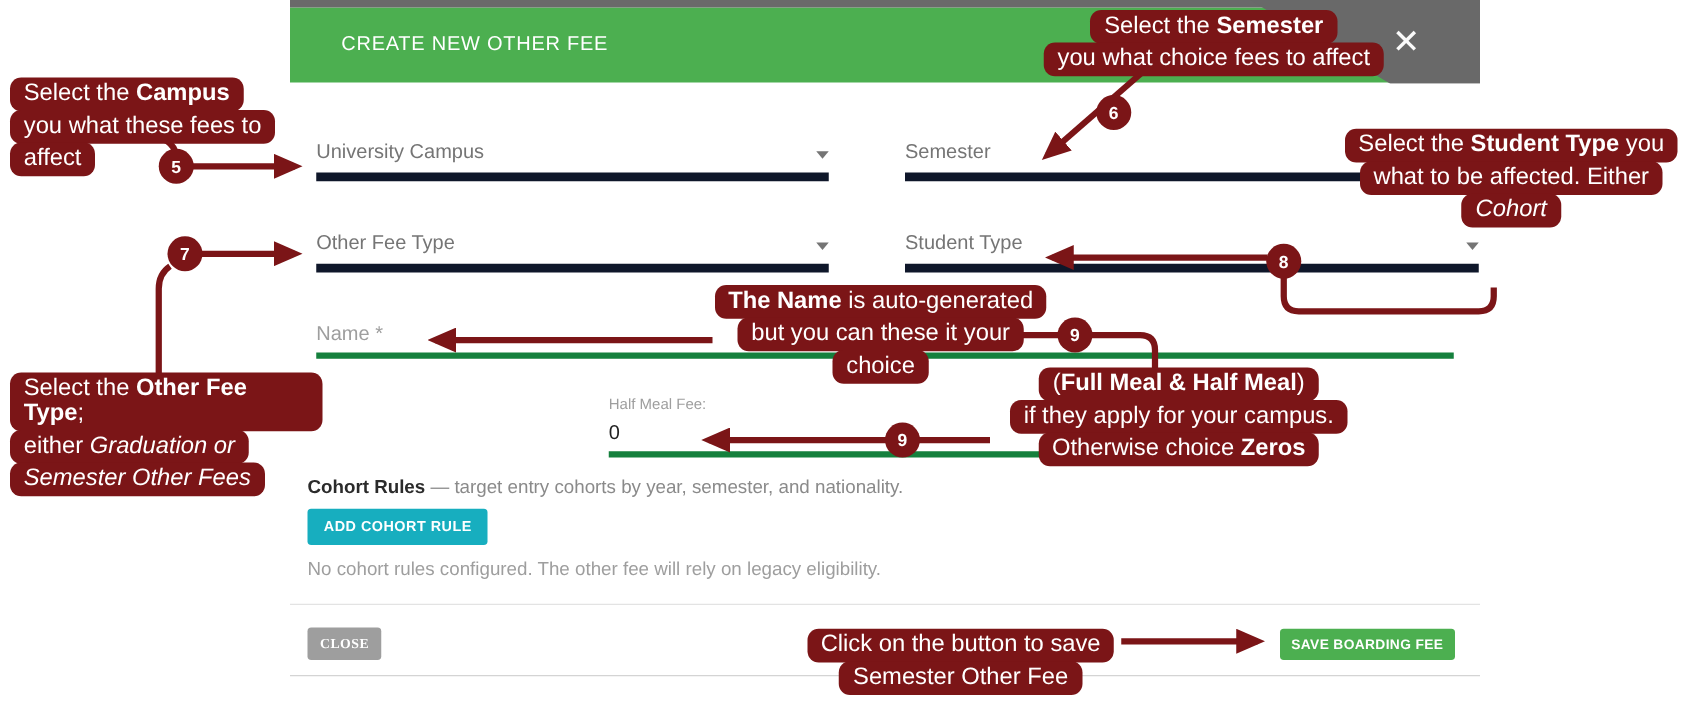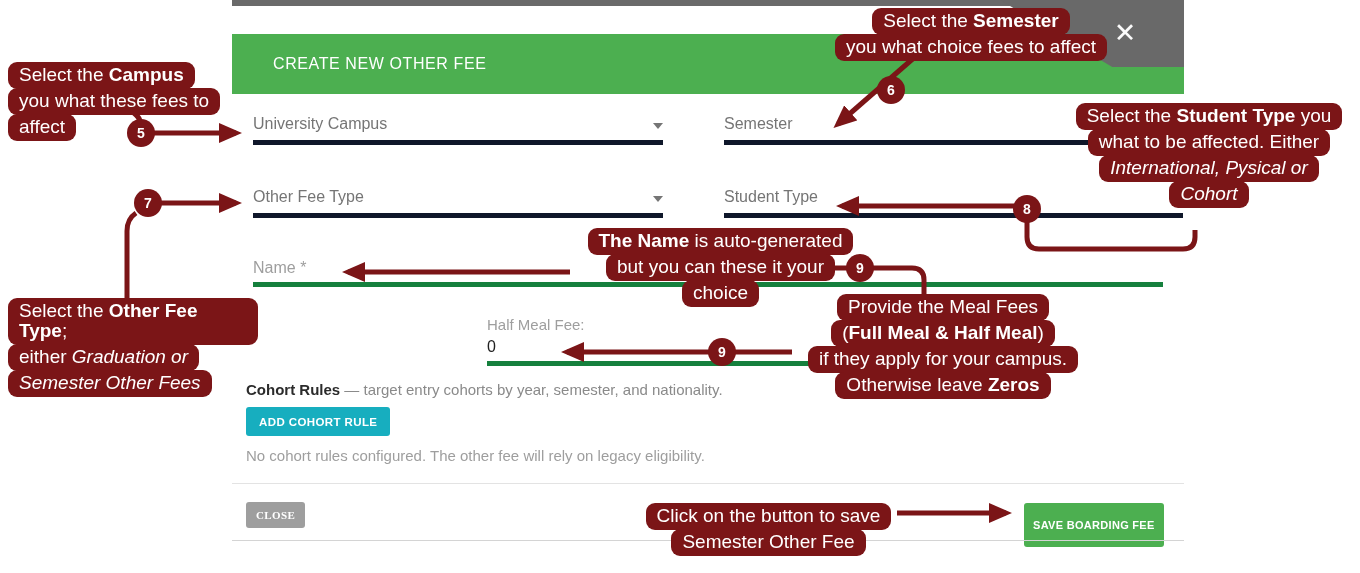--- a/index.html
+++ b/index.html
@@ -3,49 +3,49 @@
 <meta charset="utf-8">
 <style>
   *{margin:0;padding:0;box-sizing:border-box;}
   html,body{background:#ffffff;}
   body{font-family:"Liberation Sans",sans-serif;}
   #canvas{position:relative;width:1360px;height:573px;background:#fff;overflow:hidden;}
   .abs{position:absolute;}
 
   
   #topstrip{left:232px;top:0;width:952px;height:6px;background:#6a6a6a;z-index:2;}
-  #header{left:232px;top:6px;width:952px;height:60px;background:#4caf50;z-index:1;display:flex;align-items:center;margin-top:28px;}
+  #header{left:232px;top:6px;width:952px;height:60px;background:#4caf50;z-index:1;display:flex;align-items:center;}
   #dialog-title{color:#fff;font-size:16px;font-weight:500;letter-spacing:.6px;margin-left:41px;}
   #graypanel{left:1000px;top:0;width:184px;height:67px;background:#696969;z-index:3;
              clip-path:polygon(0 0,100% 0,100% 100%,61% 100%);}
   #closex{left:1106px;top:14px;z-index:4;background:transparent;border:none;color:#fafafa;
           font-size:27px;line-height:38px;width:38px;height:38px;cursor:pointer;font-family:"Liberation Sans",sans-serif;}
 
   
-  .select{height:34px;border-bottom:5px solid #0f172a;display:flex;align-items:flex-end;
+  .select{height:34px;border-bottom:7px solid #0f172a;display:flex;align-items:flex-end;
           justify-content:space-between;color:#757575;font-size:16px;padding-bottom:7px;z-index:1;}
   .caret{width:0;height:0;border-left:5px solid transparent;border-right:5px solid transparent;
          border-top:6px solid #757575;margin-bottom:4px;}
-  .tinylabel{font-size:15px;color:#9e9e9e;z-index:1;}
+  .tinylabel{font-size:12px;color:#9e9e9e;z-index:1;}
   .tinput{border:none;border-bottom:5px solid #15803d;background:transparent;outline:none;
           font-size:16px;color:#212121;height:34px;font-family:"Liberation Sans",sans-serif;z-index:1;}
   .tinput::placeholder{color:#9e9e9e;}
 
   
   #cohort-line{left:246px;top:381px;font-size:15px;color:#8a8a8a;z-index:1;}
   #cohort-line b{color:#2b2b2b;font-weight:700;}
   #add-cohort{left:246px;top:407px;height:29px;padding:0 13px;background:#17aebf;border:none;border-radius:3px;
               color:#fff;font-size:11.5px;font-weight:700;letter-spacing:.4px;cursor:pointer;z-index:1;font-family:"Liberation Sans",sans-serif;}
   #cohort-note{left:246px;top:447px;font-size:15px;color:#9e9e9e;z-index:1;}
 
   
   .divider{left:232px;width:952px;height:1px;background:#e3e3e3;z-index:1;}
   #close-btn{left:246px;top:502px;height:26px;padding:0 10px;background:#9e9e9e;border:none;border-radius:3px;
              color:#fff;font-size:11px;font-weight:700;letter-spacing:.4px;cursor:pointer;z-index:1;font-family:Liberation Serif, serif;}
-  #save-btn{left:1024px;top:503px;height:44px;padding:0 9px;background:#4caf50;border:none;border-radius:3px;
+  #save-btn{left:1024px;top:503px;height:25px;padding:0 9px;background:#4caf50;border:none;border-radius:3px;
             color:#fff;font-size:11px;font-weight:700;letter-spacing:.3px;cursor:pointer;z-index:1;font-family:"Liberation Sans",sans-serif;}
 
   
   .callout{position:absolute;z-index:11;font-size:19px;line-height:20px;color:#fff;font-weight:500;}
   .callout .cl{text-align:center;}
   .callout.left .cl{text-align:left;}
   .callout .cl+.cl{margin-top:-1px;}
   .chip{display:inline-block;background:#7b1517;padding:3px 11px 4px;border-radius:9px;}
   .callout b{font-weight:700;}
   .callout i{font-style:italic;}
@@ -137,41 +137,39 @@
   </div>
 
   <div class="callout" style="left:826px;top:8px;width:290px;">
     <div class="cl"><span class="chip"><span>Select the </span><b>Semester</b></span></div>
     <div class="cl"><span class="chip">you what choice fees to affect</span></div>
   </div>
 
   <div class="callout" style="left:1058px;top:103px;width:302px;">
     <div class="cl"><span class="chip"><span>Select the </span><b>Student Type</b><span> you</span></span></div>
     <div class="cl"><span class="chip">what to be affected. Either</span></div>
-    <div class="cl"><span class="chip"><i>International, Pysical or</i></span></div>
     <div class="cl"><span class="chip"><i>Cohort</i></span></div>
   </div>
 
   <div class="callout left" style="left:8px;top:298px;width:250px;">
     <div class="cl"><span class="chip"><span>Select the </span><b>Other Fee Type</b><span>;</span></span></div>
     <div class="cl"><span class="chip"><span>either </span><i>Graduation or</i></span></div>
     <div class="cl"><span class="chip"><i>Semester Other Fees</i></span></div>
   </div>
 
-  <div class="callout" style="left:548px;top:228px;width:345px;text-decoration:underline;">
+  <div class="callout" style="left:532px;top:228px;width:345px;text-decoration:underline;">
     <div class="cl"><span class="chip"><b>The Name</b><span> is auto-generated</span></span></div>
     <div class="cl"><span class="chip">but you can these it your</span></div>
     <div class="cl"><span class="chip">choice</span></div>
   </div>
 
   <div class="callout" style="left:778px;top:294px;width:330px;">
-    <div class="cl"><span class="chip">Provide the Meal Fees</span></div>
     <div class="cl"><span class="chip"><span>(</span><b>Full Meal &amp; Half Meal</b><span>)</span></span></div>
     <div class="cl"><span class="chip">if they apply for your campus.</span></div>
-    <div class="cl"><span class="chip"><span>Otherwise leave </span><b>Zeros</b></span></div>
+    <div class="cl"><span class="chip"><span>Otherwise choice </span><b>Zeros</b></span></div>
   </div>
 
   <div class="callout" style="left:626px;top:503px;width:285px;">
     <div class="cl"><span class="chip">Click on the button to save</span></div>
     <div class="cl"><span class="chip">Semester Other Fee</span></div>
   </div>
 
 </div>
 
 </body></html>

